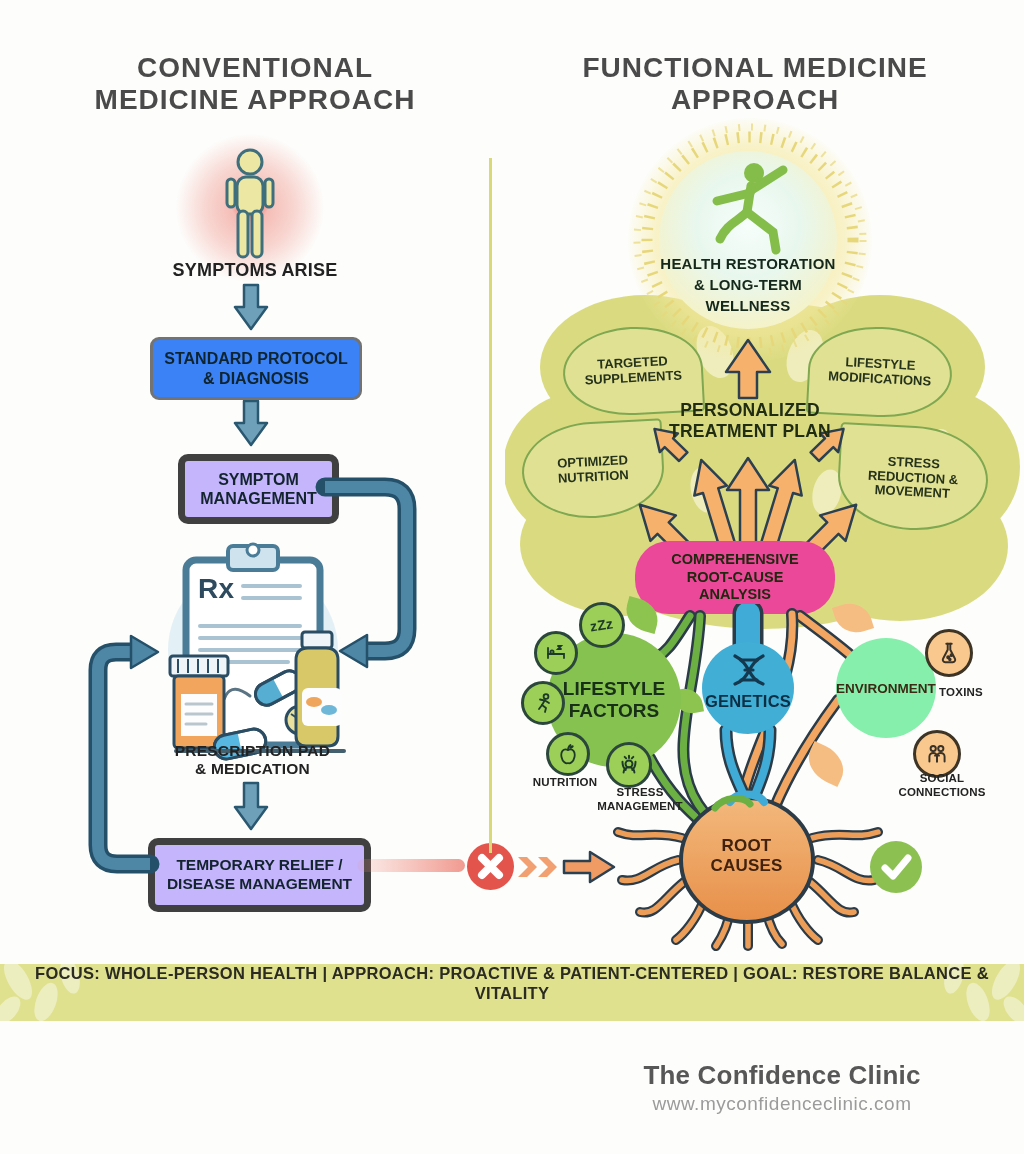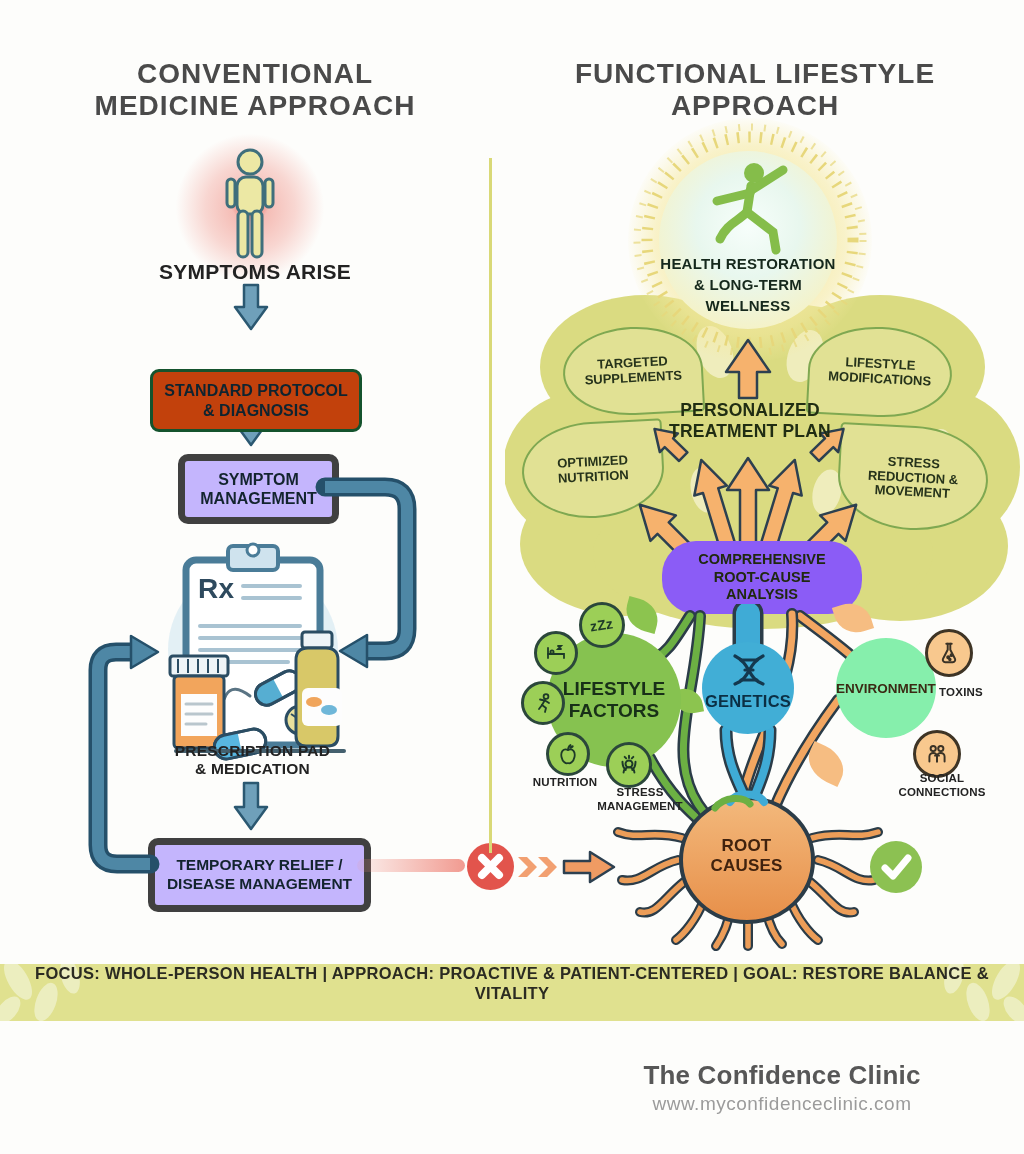--- a/index.html
+++ b/index.html
@@ -1,24 +1,24 @@
 <!DOCTYPE html>
 <html><head>
 <meta charset="utf-8">
 <style>
   html,body{margin:0;padding:0;background:#fff;}
   #stage{position:relative;width:1024px;height:1154px;background:#fdfdfb;overflow:hidden;
          font-family:"Liberation Sans","DejaVu Sans",sans-serif;}
   .abs{position:absolute;}
   .lbl{position:absolute;font-weight:700;white-space:pre-line;text-align:center;
        color:#222;line-height:1.18;letter-spacing:.2px;}
-  .title{font-size:28px;color:#4a4a4a;letter-spacing:1px;line-height:1.15;font-weight:700;margin-top:6px;}
+  .title{font-size:28px;color:#4a4a4a;letter-spacing:1px;line-height:1.15;font-weight:700;}
   .fbox{position:absolute;display:flex;align-items:center;justify-content:center;
         text-align:center;font-weight:700;white-space:pre-line;line-height:1.2;}
-  .box-dark{background:#c2410c;border:3px solid #14532d;border-radius:9px;color:#0e2430;font-size:16px;margin-top:32px;}
+  .box-dark{background:#3b82f6;border:3px solid #737373;border-radius:9px;color:#0e2430;font-size:16px;}
   .box-light{background:#c4b5fd;border:7px solid #404040;border-radius:10px;color:#13242e;font-size:16px;}
   .leaf{position:absolute;background:#e1e194;border:2.5px solid #7fa851;display:flex;
         align-items:center;justify-content:center;text-align:center;font-weight:700;
         white-space:pre-line;font-size:13px;line-height:1.15;color:#26331b;}
   .circ{position:absolute;border-radius:50%;display:flex;align-items:center;
         justify-content:center;text-align:center;font-weight:700;white-space:pre-line;}
   .sat{position:absolute;border-radius:50%;display:flex;align-items:center;justify-content:center;}
   .sat-g{background:#9ccf57;border:3px solid #2b473b;}
   .sat-o{background:#f8c88e;border:3px solid #3e3425;}
   .dleaf{position:absolute;border-radius:0 70% 0 70%;}
@@ -38,21 +38,21 @@
   <svg class="abs" style="left:205px;top:148px;" width="90" height="114" viewBox="0 0 90 114">
     <g fill="#ece8a4" stroke="#3f6f7c" stroke-width="3">
       <circle cx="45" cy="14" r="12"></circle>
       <rect x="22" y="31" width="8" height="28" rx="4"></rect>
       <rect x="60" y="31" width="8" height="28" rx="4"></rect>
       <rect x="32" y="29" width="26" height="37" rx="9"></rect>
       <rect x="33" y="63" width="10" height="46" rx="5"></rect>
       <rect x="47" y="63" width="10" height="46" rx="5"></rect>
     </g>
   </svg>
-  <div class="lbl" style="left:155px;top:260px;width:200px;font-size:21px;">SYMPTOMS ARISE</div>
+  <div class="lbl" style="left:155px;top:260px;width:200px;font-size:18px;">SYMPTOMS ARISE</div>
 
   <svg class="abs" style="left:233px;top:283px;" width="36" height="48" viewBox="0 0 36 48">
     <polygon points="11,2 25,2 25,24 34,24 18,46 2,24 11,24" fill="#6fa0ba" stroke="#2b5871" stroke-width="2.5" stroke-linejoin="round"></polygon>
   </svg>
   <svg class="abs" style="left:233px;top:399px;" width="36" height="48" viewBox="0 0 36 48">
     <polygon points="11,2 25,2 25,24 34,24 18,46 2,24 11,24" fill="#6fa0ba" stroke="#2b5871" stroke-width="2.5" stroke-linejoin="round"></polygon>
   </svg>
   <svg class="abs" style="left:233px;top:781px;" width="36" height="50" viewBox="0 0 36 50">
     <polygon points="11,2 25,2 25,26 34,26 18,48 2,26 11,26" fill="#6fa0ba" stroke="#2b5871" stroke-width="2.5" stroke-linejoin="round"></polygon>
   </svg>
@@ -142,21 +142,21 @@
       </svg>
   </div>
   <svg class="abs" style="left:518px;top:848px;" width="128" height="38" viewBox="0 0 128 38">
     <polygon points="0,9 9,9 19,19 9,29 0,29 10,19" fill="#f2a071"></polygon>
     <polygon points="20,9 29,9 39,19 29,29 20,29 30,19" fill="#f2a071"></polygon>
     <polygon points="46,13 72,13 72,4 96,19 72,34 72,25 46,25" fill="#ef9b63" stroke="#2d4050" stroke-width="2.5" stroke-linejoin="round"></polygon>
   </svg>
 
   <div class="abs" style="left:489px;top:158px;width:3px;height:695px;background:#d9d977;"></div>
 
-  <div class="lbl title" style="left:545px;top:52px;width:420px;">FUNCTIONAL LIFESTYLE
+  <div class="lbl title" style="left:545px;top:52px;width:420px;">FUNCTIONAL MEDICINE
 APPROACH</div>
 
   <svg class="abs" style="left:505px;top:272px;" width="515" height="360" viewBox="0 0 515 360">
     <g fill="#dadb81">
       <ellipse cx="258" cy="150" rx="200" ry="120"></ellipse>
       <ellipse cx="80" cy="195" rx="82" ry="76"></ellipse>
       <ellipse cx="435" cy="195" rx="80" ry="78"></ellipse>
       <ellipse cx="140" cy="95" rx="105" ry="72"></ellipse>
       <ellipse cx="375" cy="95" rx="105" ry="72"></ellipse>
       <ellipse cx="120" cy="272" rx="105" ry="72"></ellipse>
@@ -233,21 +233,21 @@
         </g>
       <g transform="translate(148,285) rotate(17)">
           <polygon points="-8,0 -8,-128 -17,-128 0,-160 17,-128 8,-128 8,0"></polygon>
         </g>
       <polygon points="140,285 140,162 127,162 148,130 169,162 156,162 156,285"></polygon>
     </g>
   </svg>
   <div class="lbl" style="left:650px;top:400px;width:200px;font-size:17.5px;color:#202d13;">PERSONALIZED
 TREATMENT PLAN</div>
 
-  <div class="fbox" style="left:662px;top:541px;width:200px;height:73px;background:#8b5cf6;border-radius:34px;font-size:14.5px;color:#20290f;">
+  <div class="fbox" style="left:635px;top:541px;width:200px;height:73px;background:#ec4899;border-radius:34px;font-size:14.5px;color:#20290f;">
     <span>COMPREHENSIVE
 ROOT-CAUSE
 ANALYSIS</span>
   </div>
 
   <svg class="abs" style="left:540px;top:604px;" width="420" height="280" viewBox="0 0 420 280">
     <g fill="none" stroke-linecap="round">
       <path d="M150,12 C130,44 126,48 116,54" stroke="#2b3c48" stroke-width="12"></path>
       <path d="M150,12 C130,44 126,48 116,54" stroke="#6cb043" stroke-width="7"></path>
       <path d="M110,154 C140,210 170,220 196,252" stroke="#2b3c48" stroke-width="12"></path>

